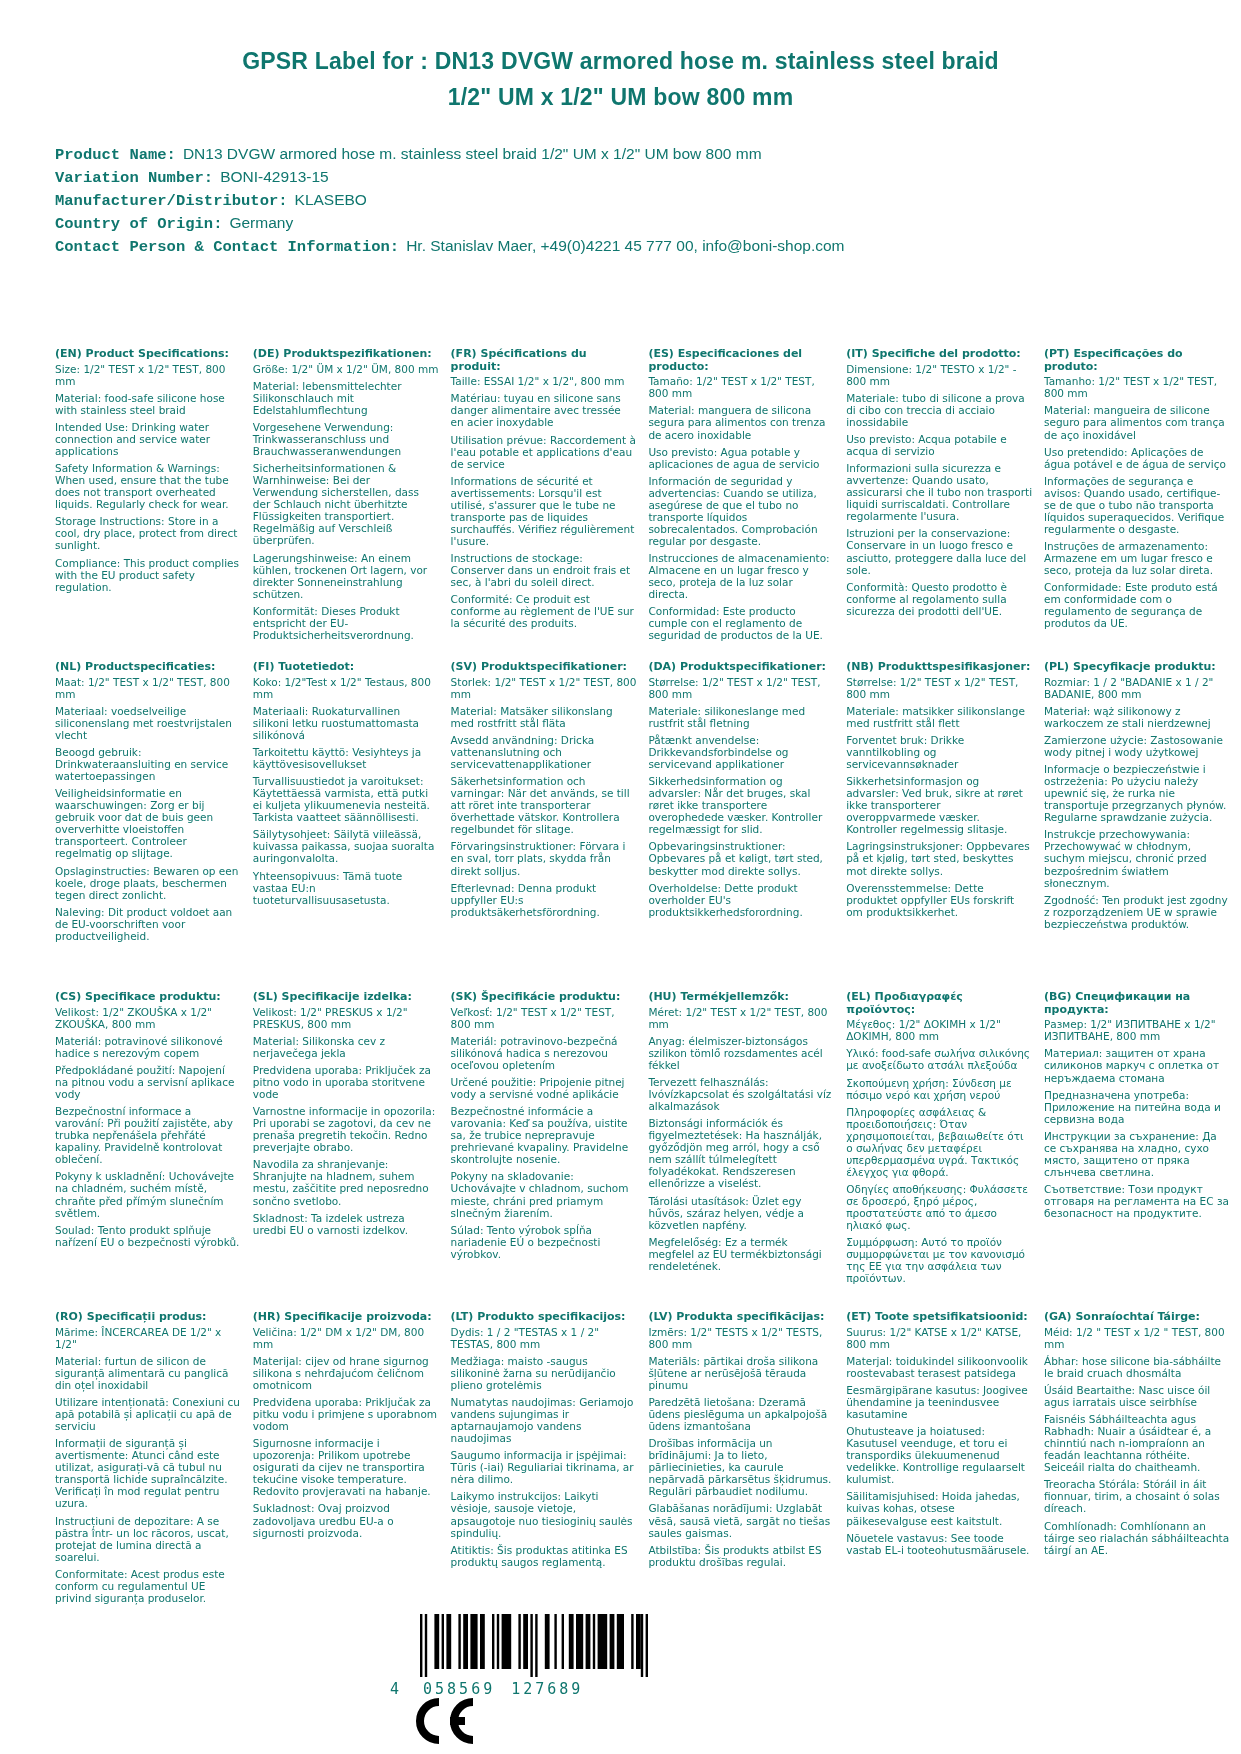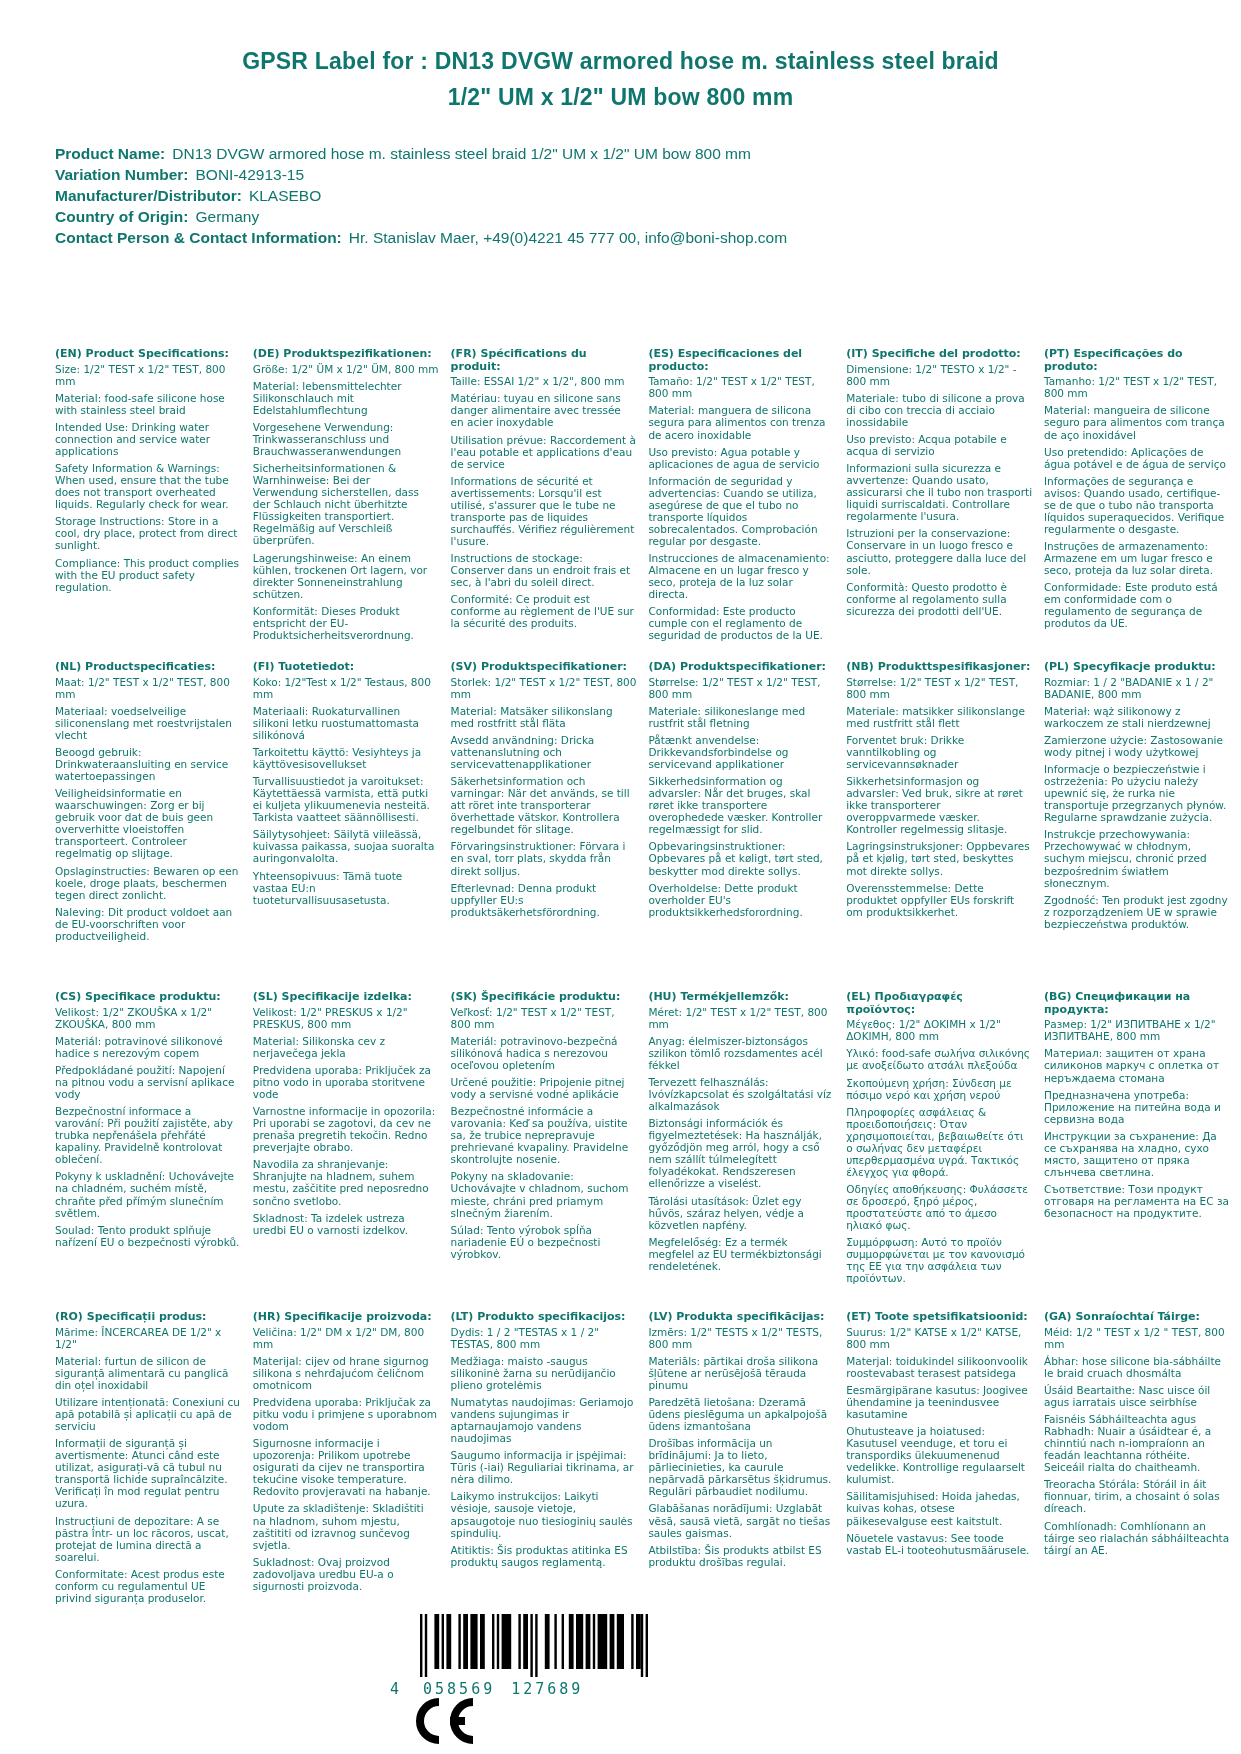--- a/index.html
+++ b/index.html
@@ -12,21 +12,21 @@
     position:absolute;top:44px;left:0;width:100%;text-align:center;
     font-family:"Liberation Sans",sans-serif;font-weight:700;font-size:23px;line-height:1.55;
     letter-spacing:0.2px;
   }
   
   #product-info{
     position:absolute;left:55px;top:143px;width:1140px;
     font-family:"Liberation Sans",sans-serif;font-size:15.5px;line-height:21px;
   }
   .info-line{white-space:nowrap;}
-  .info-label{font-weight:700;}
+  .info-label{font-weight:700;font-family:Liberation Mono, monospace;}
   .info-value{font-weight:400;margin-left:7px;}
   
   #spec-grid{
     position:absolute;left:55px;top:348px;width:1175px;
     display:grid;grid-template-columns:repeat(6,186px);column-gap:11.8px;
     grid-template-rows:minmax(313px,auto) minmax(330px,auto) minmax(320px,auto) auto;
   }
   .spec-cell{font-size:10.5px;line-height:1.15;overflow:visible;}
   .spec-heading{font-size:11px;font-weight:700;margin:0 0 2px 0;}
   .spec-para{margin:0 0 5px 0;}
@@ -232,21 +232,20 @@
         <p class="spec-para">Informații de siguranță și avertismente: Atunci când este utilizat, asigurați-vă că tubul nu transportă lichide supraîncălzite. Verificați în mod regulat pentru uzura.</p>
         <p class="spec-para">Instrucțiuni de depozitare: A se păstra într- un loc răcoros, uscat, protejat de lumina directă a soarelui.</p>
         <p class="spec-para">Conformitate: Acest produs este conform cu regulamentul UE privind siguranța produselor.</p>
       </div>
       <div class="spec-cell">
         <h3 class="spec-heading">(HR) Specifikacije proizvoda:</h3>
         <p class="spec-para">Veličina: 1/2" DM x 1/2" DM, 800 mm</p>
         <p class="spec-para">Materijal: cijev od hrane sigurnog silikona s nehrđajućom čeličnom omotnicom</p>
         <p class="spec-para">Predviđena uporaba: Priključak za pitku vodu i primjene s uporabnom vodom</p>
         <p class="spec-para">Sigurnosne informacije i upozorenja: Prilikom upotrebe osigurati da cijev ne transportira tekućine visoke temperature. Redovito provjeravati na habanje.</p>
-        <p class="spec-para">Upute za skladištenje: Skladištiti na hladnom, suhom mjestu, zaštititi od izravnog sunčevog svjetla.</p>
         <p class="spec-para">Sukladnost: Ovaj proizvod zadovoljava uredbu EU-a o sigurnosti proizvoda.</p>
       </div>
       <div class="spec-cell">
         <h3 class="spec-heading">(LT) Produkto specifikacijos:</h3>
         <p class="spec-para">Dydis: 1 / 2 "TESTAS x 1 / 2" TESTAS, 800 mm</p>
         <p class="spec-para">Medžiaga: maisto -saugus silikoninė žarna su nerūdijančio plieno grotelėmis</p>
         <p class="spec-para">Numatytas naudojimas: Geriamojo vandens sujungimas ir aptarnaujamojo vandens naudojimas</p>
         <p class="spec-para">Saugumo informacija ir įspėjimai: Tūris (-iai) Reguliariai tikrinama, ar nėra dilimo.</p>
         <p class="spec-para">Laikymo instrukcijos: Laikyti vėsioje, sausoje vietoje, apsaugotoje nuo tiesioginių saulės spindulių.</p>
         <p class="spec-para">Atitiktis: Šis produktas atitinka ES produktų saugos reglamentą.</p>

